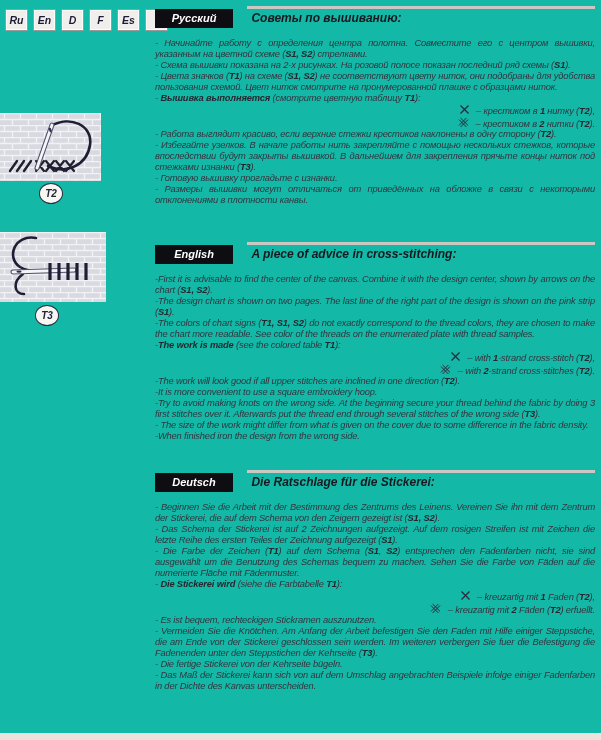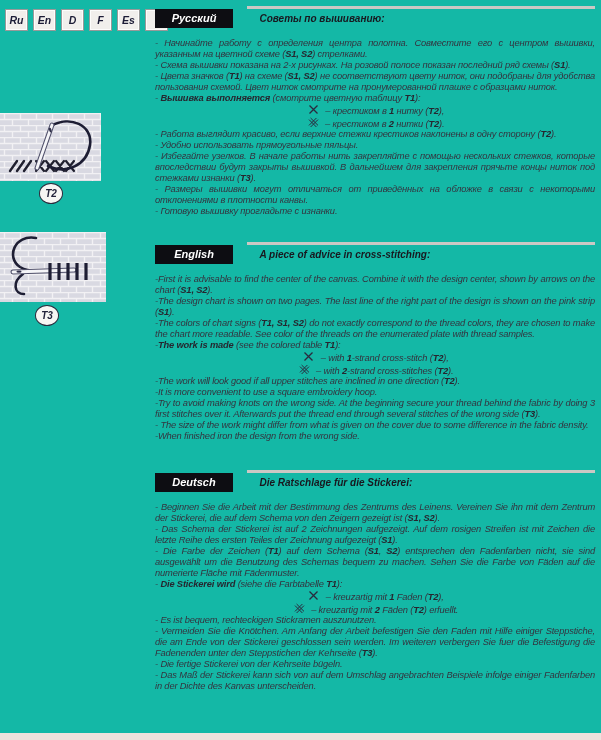--- a/index.html
+++ b/index.html
@@ -36,30 +36,30 @@
   .sec-head{position:relative;height:21px;}
   .rule{position:absolute;left:92px;right:0;top:-2px;height:3px;background:#cbc8c4;}
   .black-tab{
     position:relative;display:inline-block;
     background:#0d0d12;color:#fff;
     font-size:11px;font-weight:bold;
     padding:3px 0 4px 0;width:78px;text-align:center;
   }
   .sec-title{
     position:relative;
-    font-size:10px;font-weight:bold;color:#18181f;
-    margin-left:22px;
+    font-size:12px;font-weight:bold;color:#18181f;
+    margin-left:14px;
   }
   .paras{margin-top:9px;}
   .paras p{
     margin:0;padding:0;
     font-size:9.3px;line-height:11px;letter-spacing:-0.15px;
     text-align:justify;color:#34343f;
   }
-  .paras p.sym{padding-left:2px;text-align:center;}
+  .paras p.sym{padding-left:2px;text-align:right;}
   .paras p.sym svg{vertical-align:-1.5px;margin-right:4px;}
   .paras b{color:#26262f;}
   .bottom-edge{position:absolute;left:0;bottom:0;width:601px;height:7px;background:#efe2dc;}
 </style>
 </head>
 <body>
 
 <div class="page">
 
   <div class="lang-tabs">
@@ -137,24 +137,23 @@
   <svg width="11" height="11" viewBox="0 0 11 11">
     <path d="M1.5,1.5 L9.5,9.5 M9.5,1.5 L1.5,9.5" stroke="#2a2a3e" stroke-width="1.3" fill="none"></path>
   </svg>
 <span>– крестиком в <b>1</b> нитку (<b>T2</b>),</span></p>
         <p class="sym">
   <svg width="11" height="11" viewBox="0 0 11 11">
     <path d="M1,2.6 L8.4,10 M2.6,1 L10,8.4 M8.4,1 L1,8.4 M10,2.6 L2.6,10" stroke="#2a2a3e" stroke-width="1" fill="none"></path>
   </svg>
 <span>– крестиком в <b>2</b> нитки (<b>T2</b>).</span></p>
         <p><span>- Работа выглядит красиво, если верхние стежки крестиков наклонены в одну сторону (<b>T2</b>).</span></p>
-        <p><span>- Удобно использовать прямоугольные пяльцы.</span></p>
         <p><span>- Избегайте узелков. В начале работы нить закрепляйте с помощью нескольких стежков, которые впоследствии будут закрыты вышивкой. В дальнейшем для закрепления прячьте концы ниток под стежками изнанки (<b>T3</b>).</span></p>
+        <p><span>- Готовую вышивку прогладьте с изнанки.</span></p>
         <p><span>- Размеры вышивки могут отличаться от приведённых на обложке в связи с некоторыми отклонениями в плотности канвы.</span></p>
-        <p><span>- Готовую вышивку прогладьте с изнанки.</span></p>
       </div>
   </section>
 
   <section class="section" style="top:244px">
     <div class="sec-head">
       <span class="rule"></span>
       <span class="black-tab">English</span>
       <span class="sec-title">A piece of advice in cross-stitching:</span>
     </div>
     <div class="paras">

